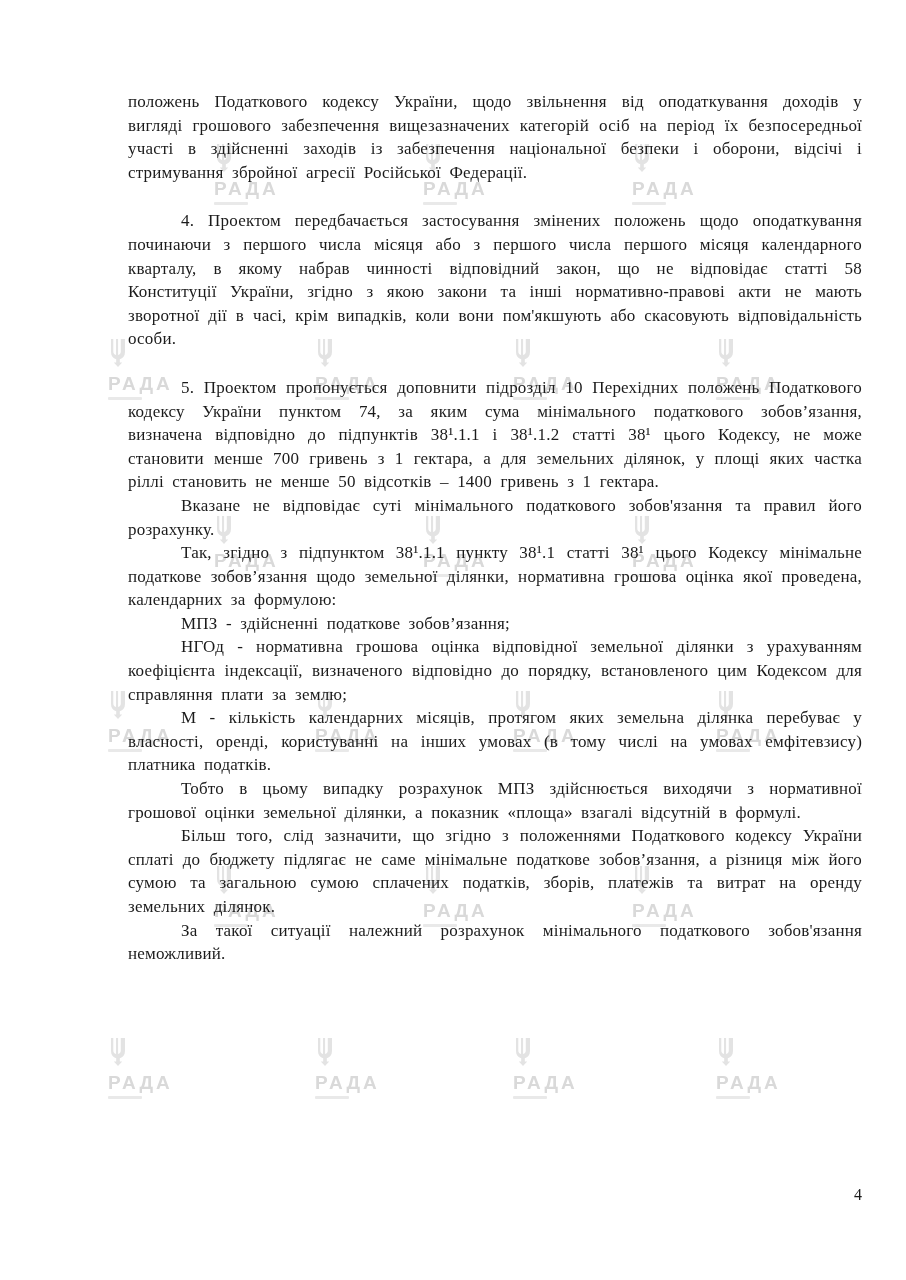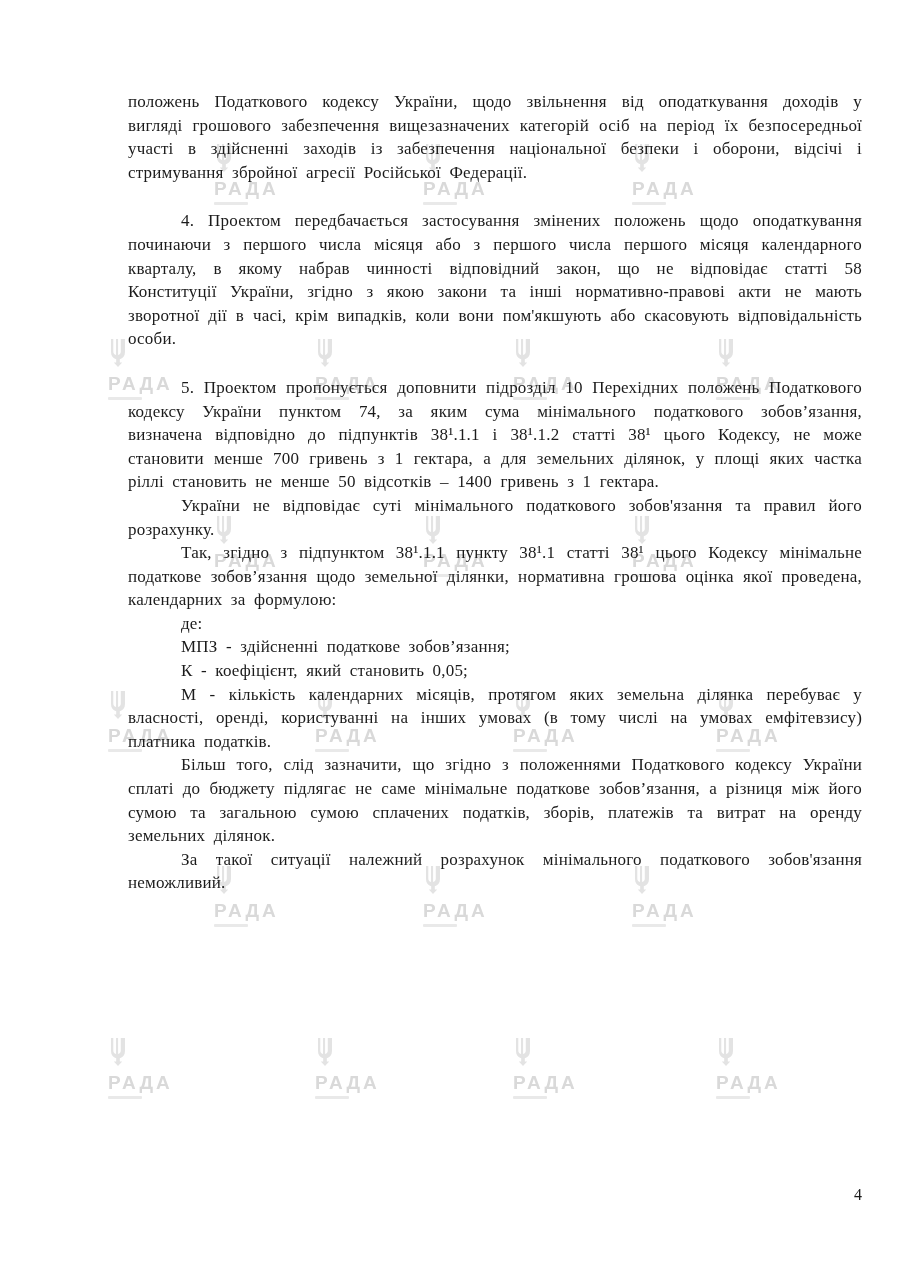--- a/index.html
+++ b/index.html
@@ -281,25 +281,25 @@
       </span>
       <span class="rada" style="color: rgb(217, 217, 217);">РАДА</span>
       <span class="cap"></span>
     </div>
   </div>
 
   <div id="textblock" class="text-block">
       <p>положень Податкового кодексу України, щодо звільнення від оподаткування доходів у вигляді грошового забезпечення вищезазначених категорій осіб на період їх безпосередньої участі в здійсненні заходів із забезпечення національної безпеки і оборони, відсічі і стримування збройної агресії Російської Федерації.</p>
       <p class="indent gap">4. Проектом передбачається застосування змінених положень щодо оподаткування починаючи з першого числа місяця або з першого числа першого місяця календарного кварталу, в якому набрав чинності відповідний закон, що не відповідає статті 58 Конституції України, згідно з якою закони та інші нормативно-правові акти не мають зворотної дії в часі, крім випадків, коли вони пом'якшують або скасовують відповідальність особи.</p>
       <p class="indent gap">5. Проектом пропонується доповнити підрозділ 10 Перехідних положень Податкового кодексу України пунктом 74, за яким сума мінімального податкового зобов’язання, визначена відповідно до підпунктів 38¹.1.1 і 38¹.1.2 статті 38¹ цього Кодексу, не може становити менше 700 гривень з 1 гектара, а для земельних ділянок, у площі яких частка ріллі становить не менше 50 відсотків – 1400 гривень з 1 гектара.</p>
-      <p class="indent">України не відповідає суті мінімального податкового зобов'язання та правил його розрахунку.</p>
+      <p class="indent">Вказане не відповідає суті мінімального податкового зобов'язання та правил його розрахунку.</p>
       <p class="indent">Так, згідно з підпунктом 38¹.1.1 пункту 38¹.1 статті 38¹ цього Кодексу мінімальне податкове зобов’язання щодо земельної ділянки, нормативна грошова оцінка якої проведена, календарних за формулою:</p>
-      <p class="indent">де:</p>
       <p class="indent">МПЗ - здійсненні податкове зобов’язання;</p>
-      <p class="indent">К - коефіцієнт, який становить 0,05;</p>
+      <p class="indent">НГОд - нормативна грошова оцінка відповідної земельної ділянки з урахуванням коефіцієнта індексації, визначеного відповідно до порядку, встановленого цим Кодексом для справляння плати за землю;</p>
       <p class="indent">М - кількість календарних місяців, протягом яких земельна ділянка перебуває у власності, оренді, користуванні на інших умовах (в тому числі на умовах емфітевзису) платника податків.</p>
+      <p class="indent">Тобто в цьому випадку розрахунок МПЗ здійснюється виходячи з нормативної грошової оцінки земельної ділянки, а показник «площа» взагалі відсутній в формулі.</p>
       <p class="indent">Більш того, слід зазначити, що згідно з положеннями Податкового кодексу України сплаті до бюджету підлягає не саме мінімальне податкове зобов’язання, а різниця між його сумою та загальною сумою сплачених податків, зборів, платежів та витрат на оренду земельних ділянок.</p>
       <p class="indent">За такої ситуації належний розрахунок мінімального податкового зобов'язання неможливий.</p>
     </div>
 
   <div class="page-number">4</div>
 
 </div>
 
 </body></html>

